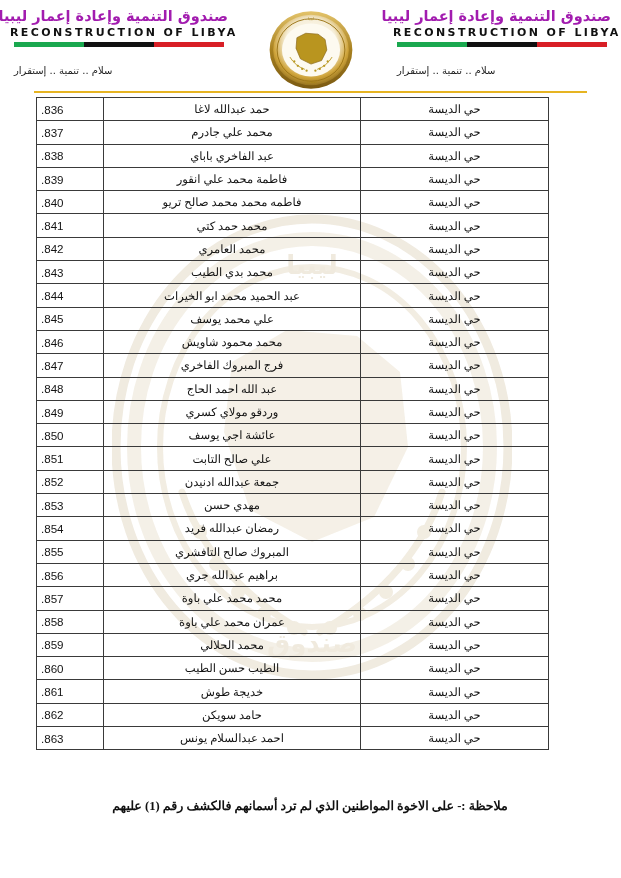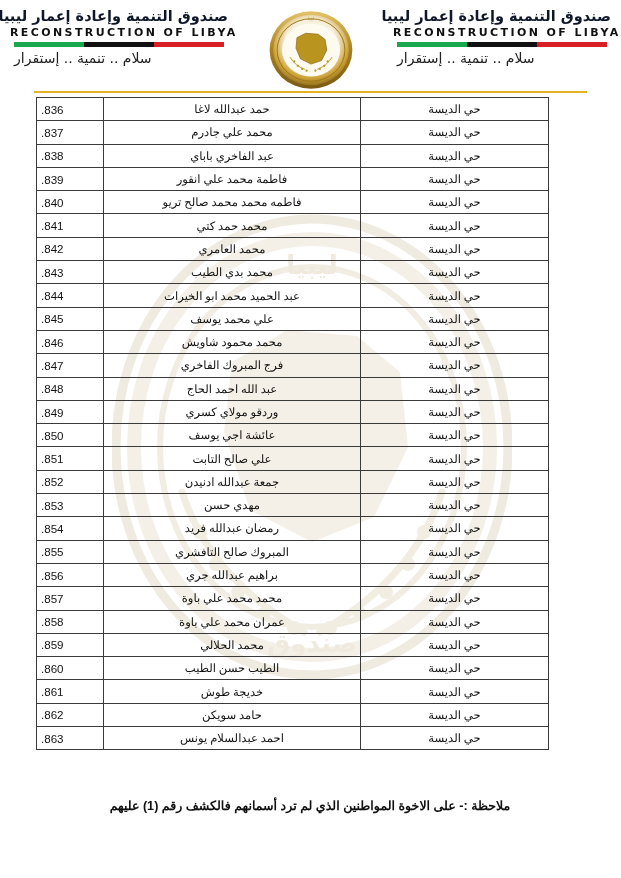--- a/index.html
+++ b/index.html
@@ -38,21 +38,21 @@
     direction: rtl;
   }
   .logo-block.left-logo { order: 3; }
   .logo-block.right-logo { order: 1; }
 
   .logo-arabic {
     font-size: 14.5px;
     font-weight: bold;
     letter-spacing: 0.3px;
     text-align: center;
-    color: #0f172a;
+    color: #a21caf;
     line-height: 1.15;
     white-space: nowrap;
   }
   .logo-latin {
     font-size: 11px;
     font-weight: bold;
     letter-spacing: 2.4px;
     text-align: center;
     color: #111;
     direction: ltr;
@@ -64,24 +64,24 @@
     flex-direction: row;
     height: 5px;
     margin: 3px 4px 0 4px;
   }
   .flag-bar .seg { flex: 1 1 33.33%; }
   .flag-bar .seg-red { background: #d81f26; }
   .flag-bar .seg-black { background: #111111; }
   .flag-bar .seg-green { background: #1aa84f; }
 
   .logo-slogan {
-    font-size: 14px;
+    font-size: 10px;
     text-align: left;
     color: #222;
-    margin-top: 3px;
+    margin-top: 18px;
     padding-left: 4px;
     white-space: nowrap;
   }
 
   .emblem-wrap {
     order: 2;
     width: 92px;
     height: 88px;
     display: flex;
     align-items: flex-start;
@@ -158,21 +158,21 @@
     opacity: 0.55;
   }
 
   
   .footer-note {
     position: absolute;
     left: 60px;
     top: 796px;
     width: 500px;
     text-align: center;
-    font-family: Liberation Sans, sans-serif;
+    font-family: Liberation Serif, serif;
     font-size: 12.6px;
     font-weight: bold;
     line-height: 1.65;
     color: #111;
     direction: rtl;
   }
   .footer-note .line { display: block; }
 </style>
 </head>
 <body>

